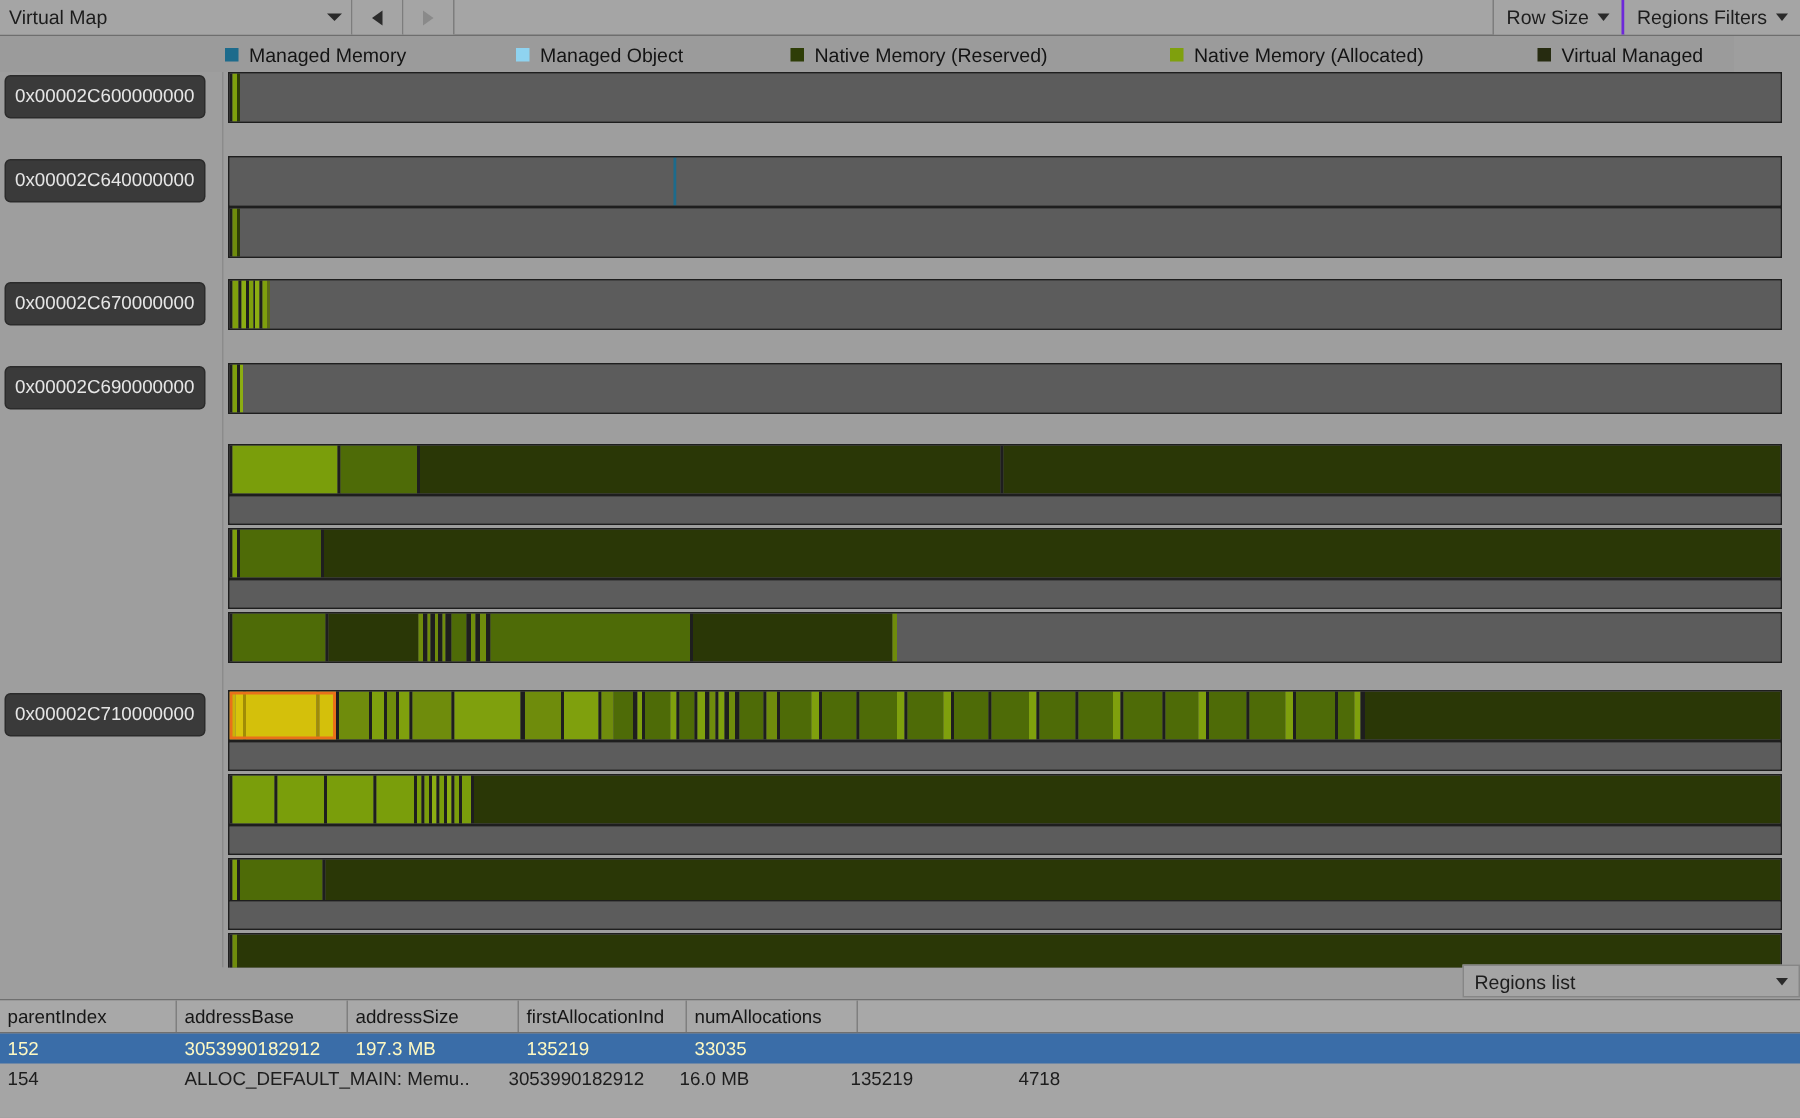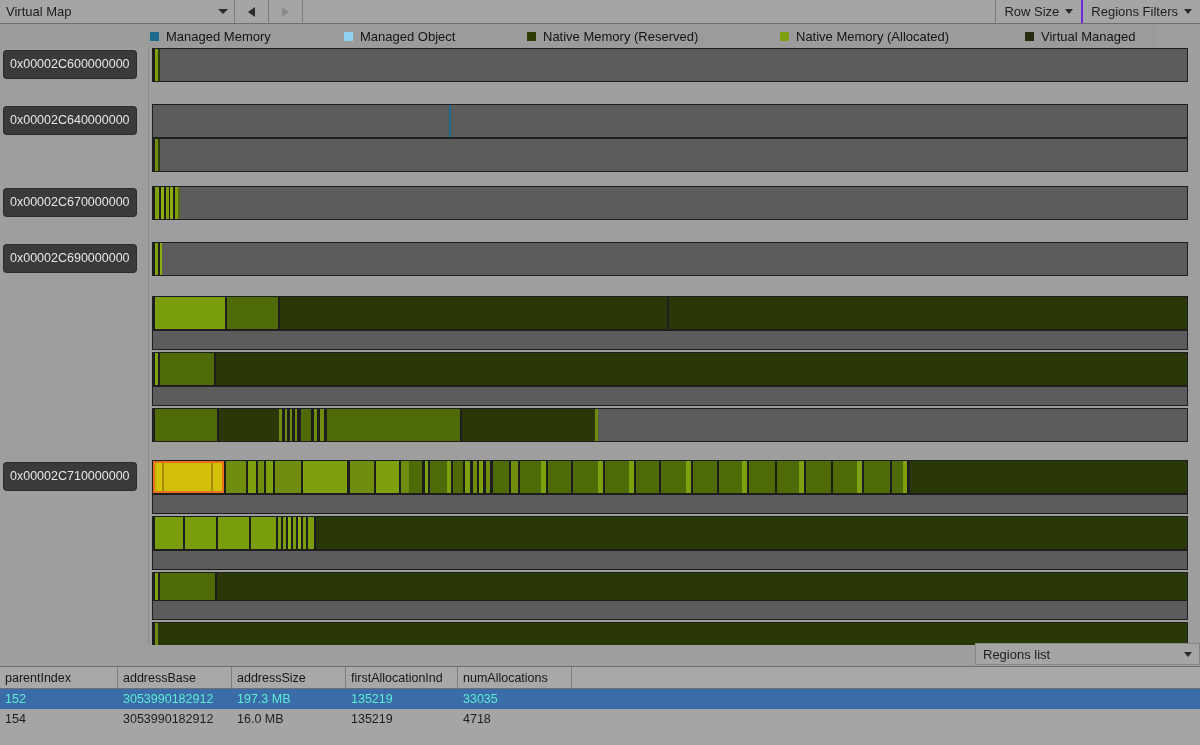--- a/index.html
+++ b/index.html
@@ -97,21 +97,21 @@
   .table-wrap{
     position:absolute;left:0;top:666px;width:1200px;height:79px;
     background:#a5a5a5;border-top:1px solid #6f6f6f;
   }
   .thead{display:flex;height:21px;background:#a8a8a8;border-bottom:1px solid #6f6f6f;}
   .th{
     display:flex;align-items:center;padding:0 5px;font-size:12.5px;color:#161616;
     border-right:1px solid #7f7f7f;box-sizing:border-box;overflow:hidden;white-space:nowrap;cursor:default;
   }
   .trow{display:flex;height:20px;align-items:stretch;}
-  .trow.sel{background:#3a6da8;color:#5eead4;}
+  .trow.sel{background:#3a6da8;color:#fef9c3;}
   .td{
     display:flex;align-items:center;padding:0 5px;font-size:12.5px;
     box-sizing:border-box;overflow:hidden;white-space:nowrap;
   }
   .c0{width:118px;}
   .c1{width:216px;}
   .c2{width:114px;}
   .c3{width:114px;}
   .c4{width:112px;}
   .c5{width:114px;}
@@ -415,20 +415,21 @@
         <div class="trow sel">
           <div class="td c0">152</div>
           <div class="td c2">3053990182912</div>
           <div class="td c3">197.3 MB</div>
           <div class="td c4">135219</div>
           <div class="td c5">33035</div>
           <div class="td c6"></div>
         </div>
         <div class="trow">
           <div class="td c0">154</div>
+          <div class="td c1">ALLOC_DEFAULT_MAIN: Memu..</div>
           <div class="td c2">3053990182912</div>
           <div class="td c3">16.0 MB</div>
           <div class="td c4">135219</div>
           <div class="td c5">4718</div>
           <div class="td c6"></div>
         </div>
       </div>
   </div>
 
 </div>

